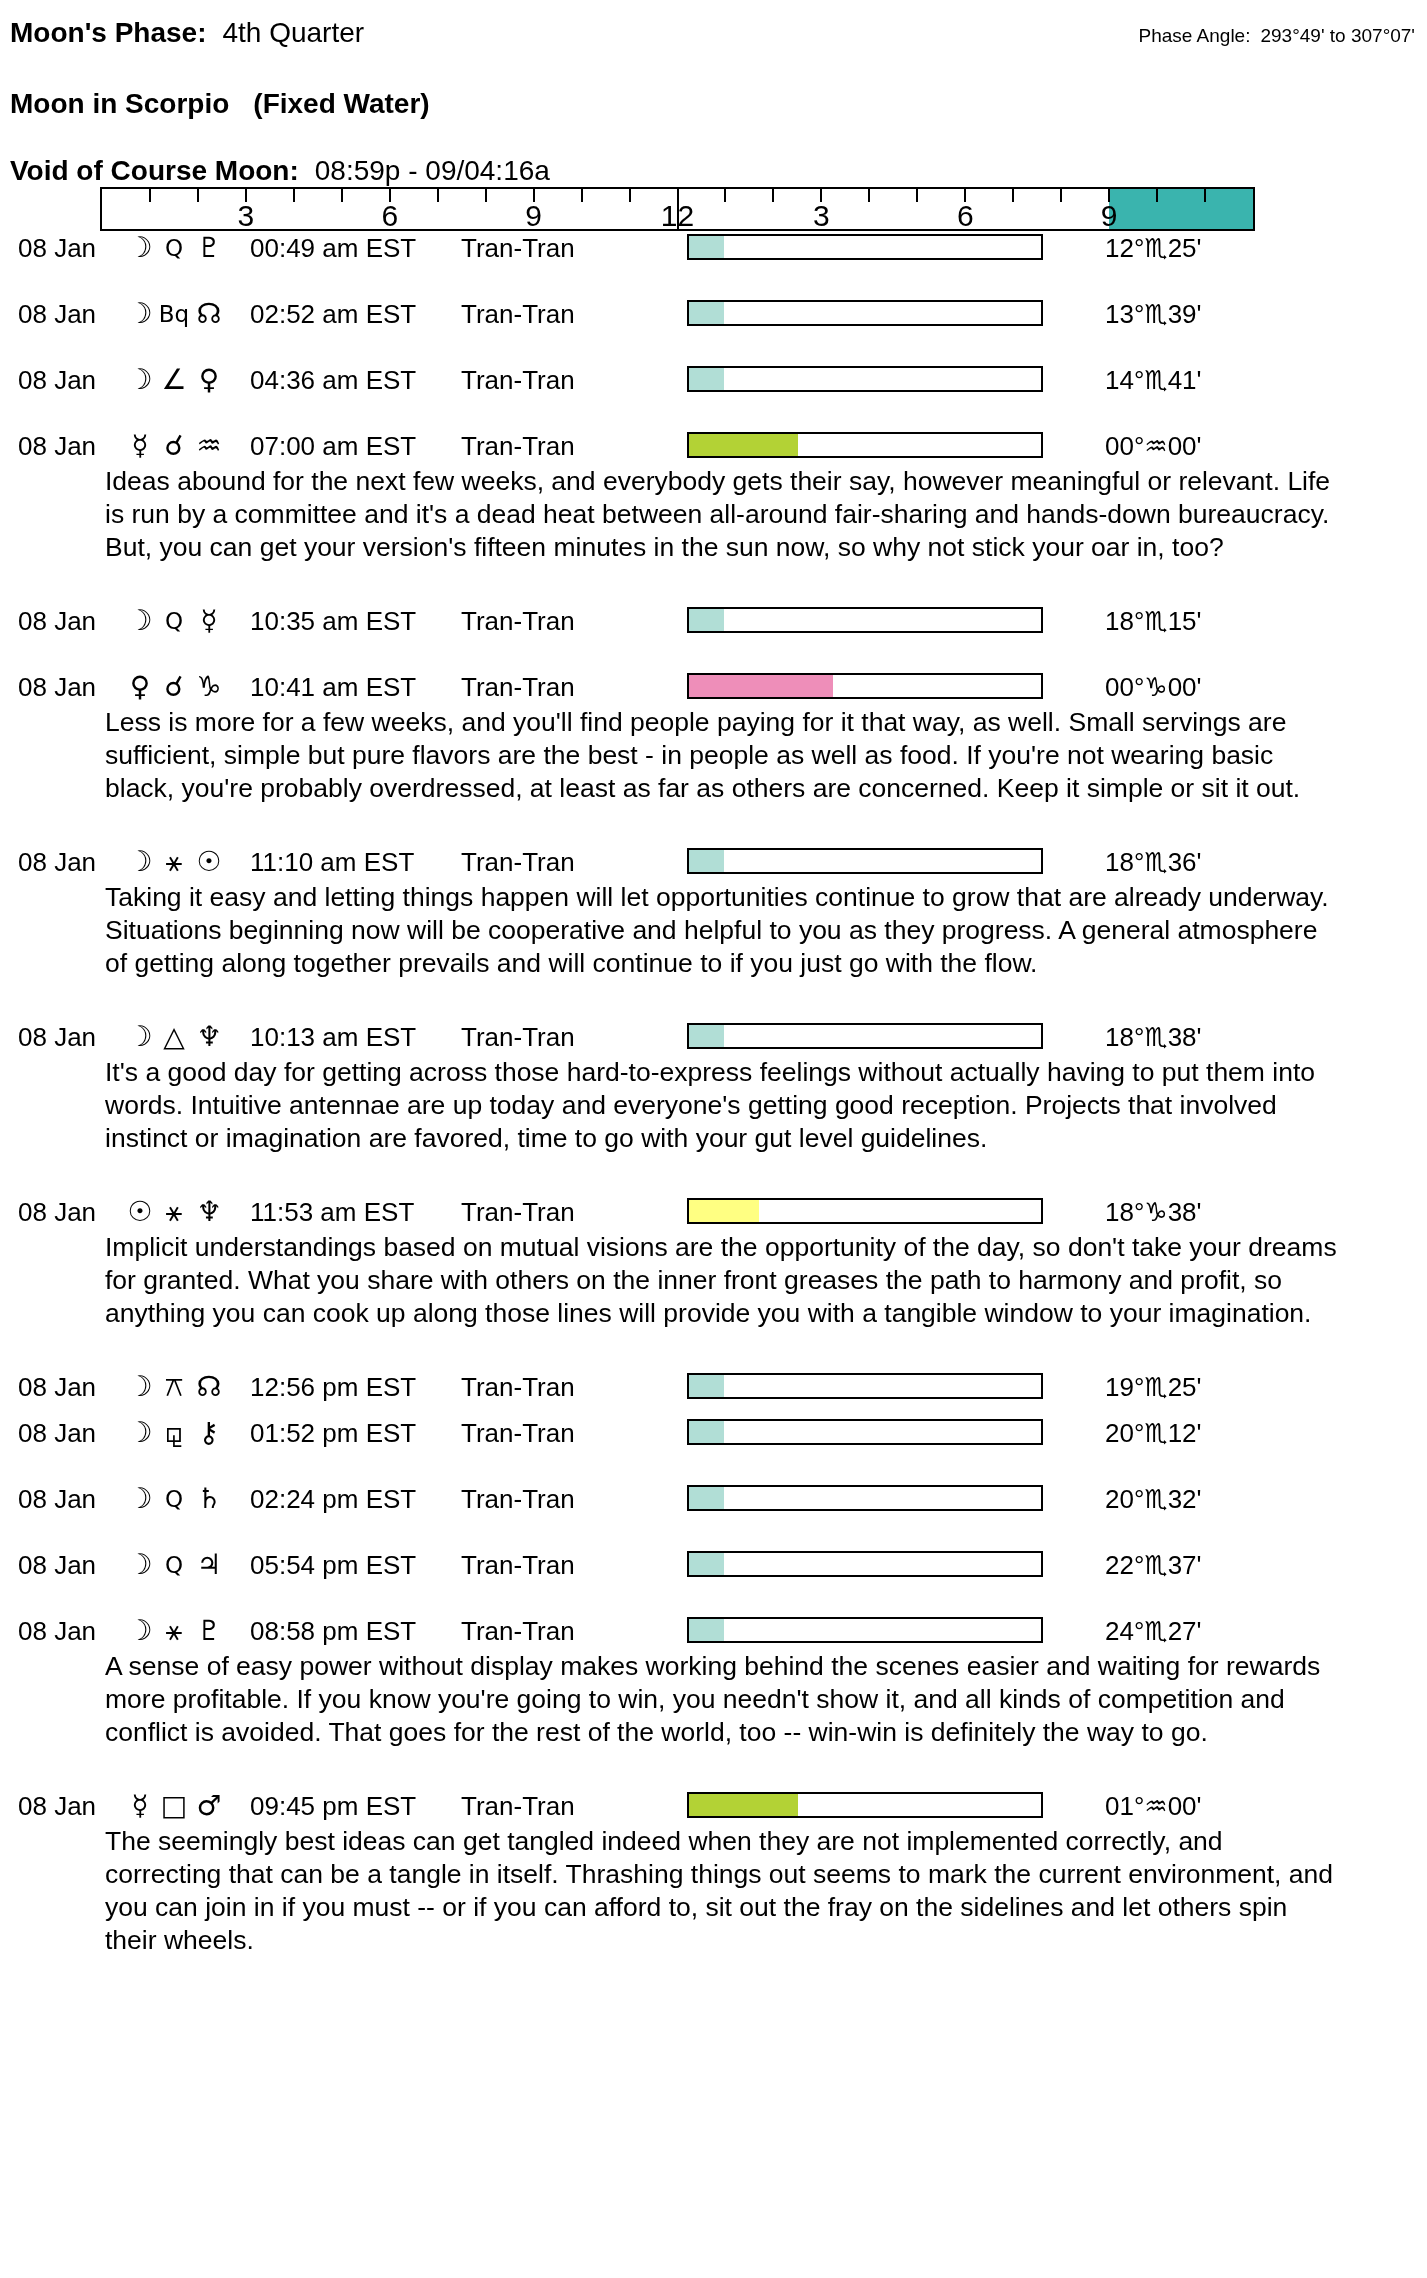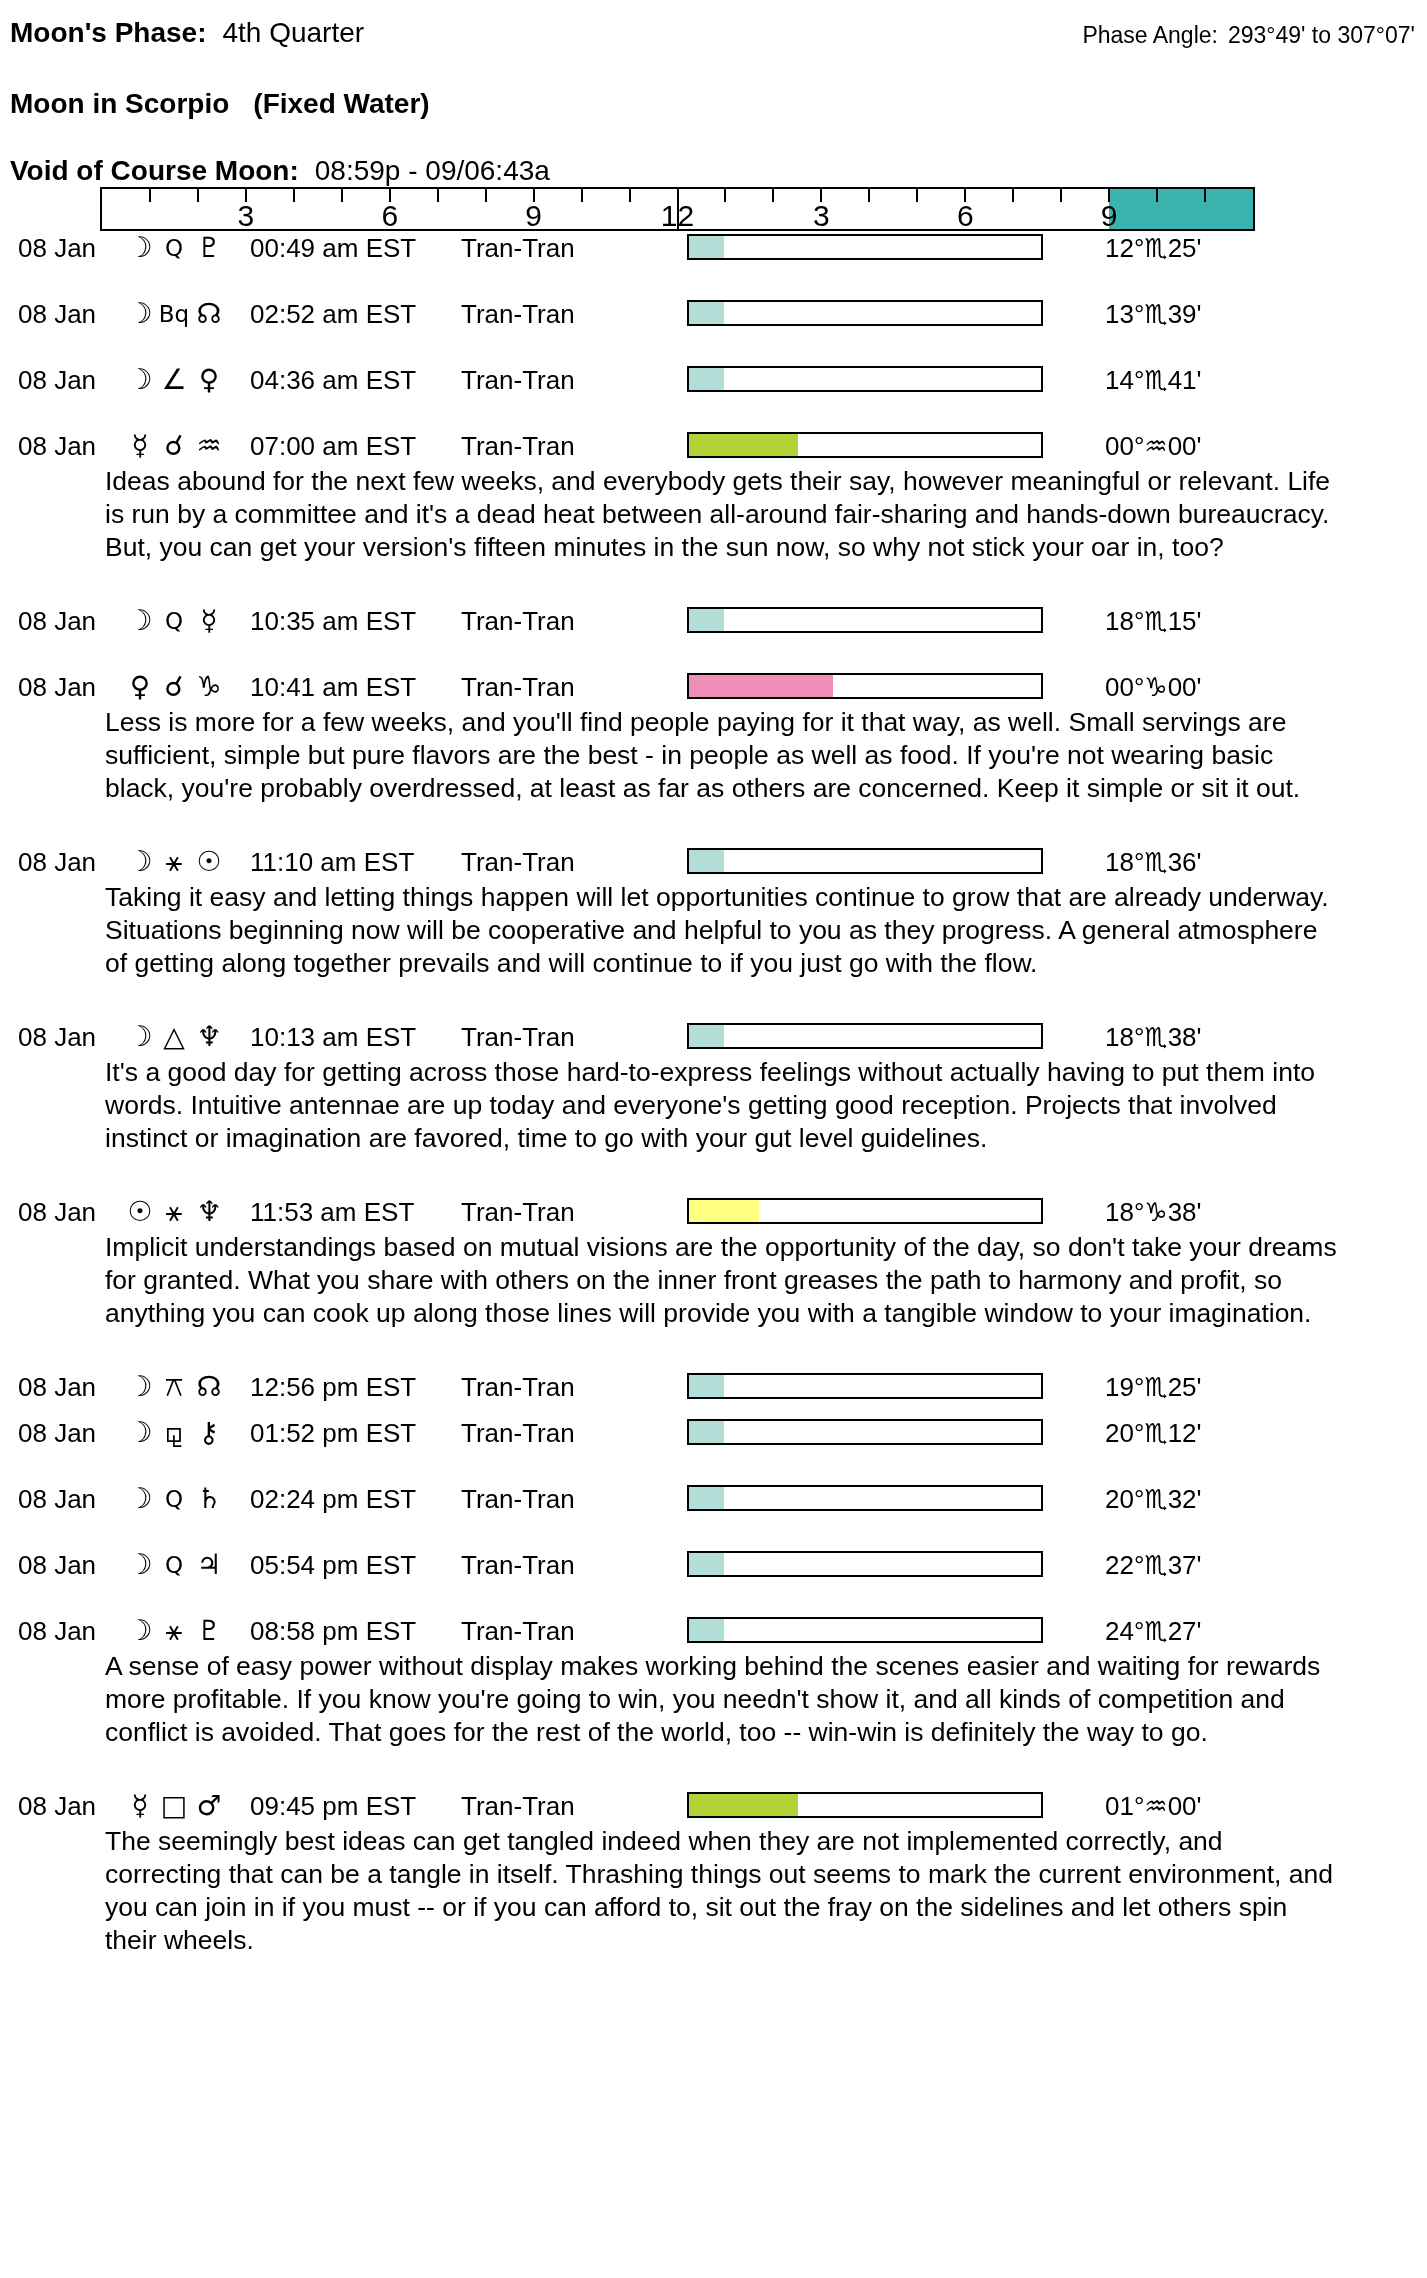--- a/index.html
+++ b/index.html
@@ -4,21 +4,21 @@
 <style>
   html,body{margin:0;padding:0;background:#fff;}
   body{width:1427px;height:2278px;overflow:hidden;color:#000;
        font-family:"Liberation Sans","DejaVu Sans",sans-serif;position:relative;}
   #page{padding:16px 0 0 10px;position:relative;}
   .hline{font-size:28px;line-height:33px;white-space:nowrap;}
   .h1row{display:flex;justify-content:space-between;margin:0 12px 35px 0;}
   .bold{font-weight:bold;}
   .val{margin-left:16px;font-weight:normal;}
   .note{margin-left:24px;font-weight:bold;}
-  .phase-angle{font-size:23px;font-weight:normal;padding-top:3px;}
+  .phase-angle{font-size:19px;font-weight:normal;padding-top:3px;}
   .pa-val{margin-left:10px;}
   .h2{margin:0 0 34px 0;}
   .h3{margin:0;}
   
   #ruler{position:relative;margin-left:90px;width:1155px;height:44px;
          border:2px solid #000;box-sizing:border-box;background:#fff;}
   .tick{position:absolute;top:0;width:2px;height:13px;background:#000;}
   .noonline{position:absolute;top:0;bottom:0;width:2px;background:#000;}
   .hlabel{position:absolute;bottom:-2px;transform:translateX(-50%);
           font-size:30px;line-height:30px;}
@@ -57,21 +57,21 @@
     <div class="phase-angle">
       <span>Phase Angle:</span><span class="pa-val">293°49' to 307°07'</span>
     </div>
   </div>
 
   <div class="hline h2">
     <span class="bold">Moon in Scorpio</span><span class="note">(Fixed Water)</span>
   </div>
 
   <div class="hline h3">
-    <span class="bold">Void of Course Moon:</span><span class="val">08:59p - 09/06:43a</span>
+    <span class="bold">Void of Course Moon:</span><span class="val">08:59p - 09/04:16a</span>
   </div>
 
   <div id="ruler">
       <div class="voidfill" style="left: 87.5%; background: rgb(58, 180, 174);"></div>
       <div class="tick" style="left: calc(4.16667% - 1px);"></div>
       <div class="tick" style="left: calc(8.33333% - 1px);"></div>
       <div class="tick" style="left: calc(12.5% - 1px);"></div>
       <div class="tick" style="left: calc(16.6667% - 1px);"></div>
       <div class="tick" style="left: calc(20.8333% - 1px);"></div>
       <div class="tick" style="left: calc(25% - 1px);"></div>

